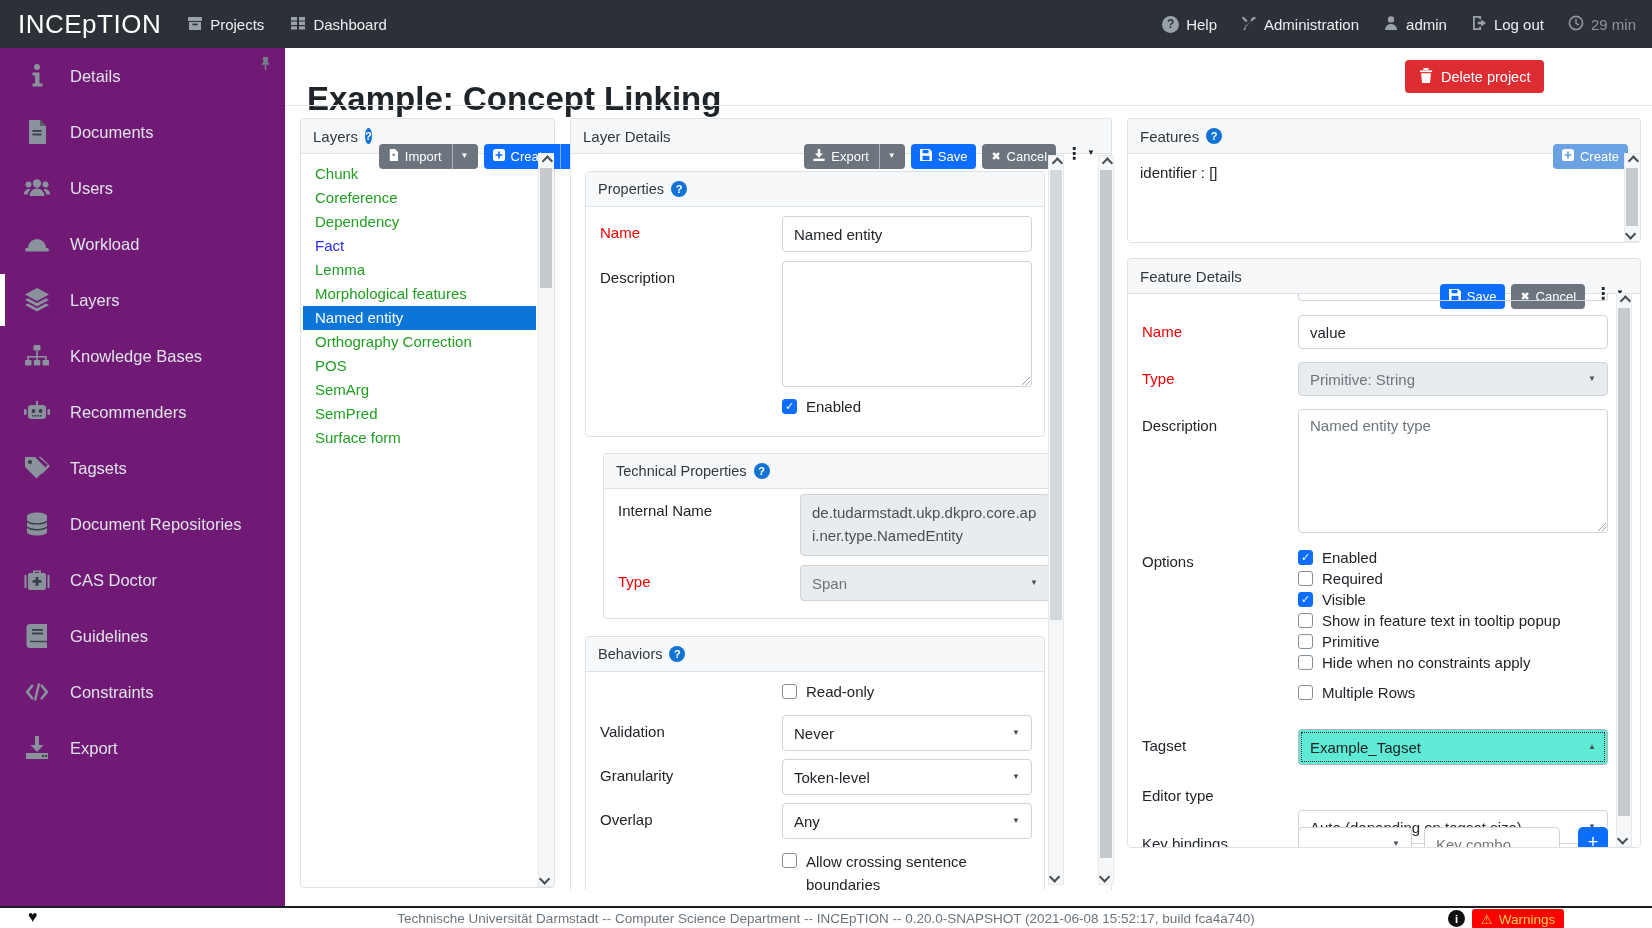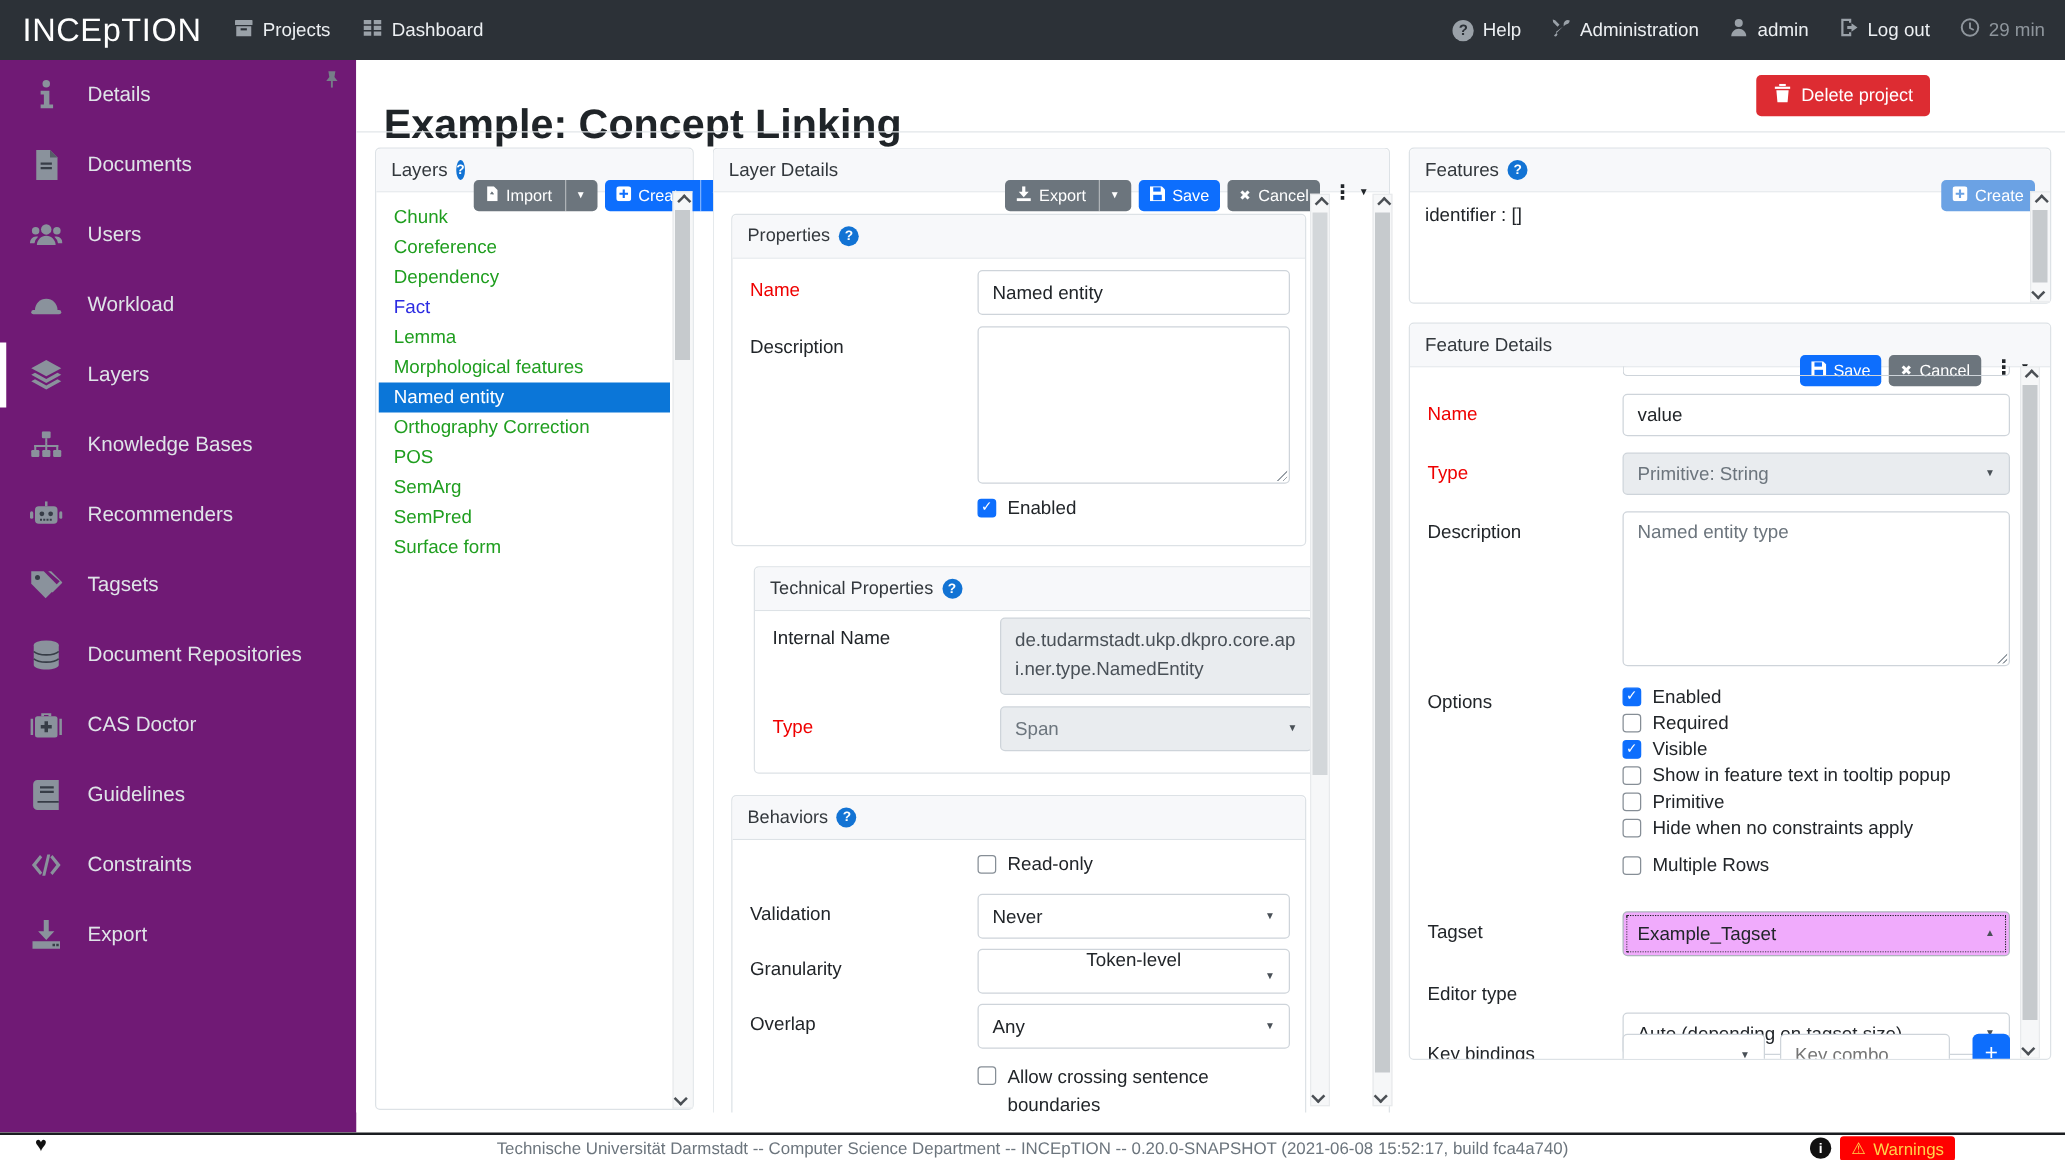--- a/index.html
+++ b/index.html
@@ -69,21 +69,21 @@
   .flabel{position:absolute;font-size:15px;color:#212529;}
   .flabel.req{color:#ef0000;}
   .ctl{position:absolute;box-sizing:border-box;border:1px solid #ced4da;border-radius:4px;font-size:15px;color:#212529;background:#fff;}
   input.ctl,textarea.ctl{padding:0 11px;font-family:"Liberation Sans","DejaVu Sans",sans-serif;outline:none;}
   textarea.ctl{padding:7px 11px;resize:none;}
   .ta-wrap{position:absolute;}
   .ta-grip{position:absolute;right:2px;bottom:2px;width:10px;height:10px;background:repeating-linear-gradient(135deg,transparent 0 2px,#9aa1a8 2px 3px);clip-path:polygon(100% 0,100% 100%,0 100%);}
   .sel{display:flex;align-items:center;padding:0 11px;cursor:pointer;}
   .sel .caret{margin-left:auto;color:#495057;}
   .sel.dis{background:#e9ecef;color:#6c757d;}
-  .sel.foc{background:#f0abfc;outline:1px dotted #212529;outline-offset:-4px;border-color:#adb5bd;}
+  .sel.foc{background:#5eead4;outline:1px dotted #212529;outline-offset:-4px;border-color:#adb5bd;}
   .dis-box{position:absolute;box-sizing:border-box;background:#e9ecef;border:1px solid #ced4da;border-radius:4px;color:#495057;font-size:15px;padding:7px 11px;line-height:1.5;word-break:break-all;}
   .cbrow{display:flex;align-items:center;gap:9px;font-size:15px;color:#212529;}
   .cb{width:15px;height:15px;border:1px solid #868e96;border-radius:3px;background:#fff;box-sizing:border-box;display:inline-flex;align-items:center;justify-content:center;flex:none;cursor:pointer;}
   .cb.on{background:#0d6efd;border-color:#0d6efd;}
   .cb.on::after{content:"✓";color:#fff;font-size:11px;font-weight:bold;line-height:1;}
   .cutoff{position:absolute;border:1px solid #ced4da;border-top:none;border-radius:0 0 4px 4px;box-sizing:border-box;height:8px;}
 
   
   .footer{position:absolute;left:0;top:906px;width:1652px;height:22px;background:#fff;border-top:2px solid #1a1d21;}
   .f-text{position:absolute;left:0;right:0;top:3px;text-align:center;font-size:13.5px;color:#6c757d;}
@@ -441,21 +441,21 @@
         <div class="cbrow" style="position:absolute;left:196px;top:46px;">
           <span class="cb"></span>
           <span>Read-only</span>
         </div>
         <span class="flabel" style="left:14px;top:86px;">Validation</span>
         <div class="ctl sel" style="left:196px;top:78px;width:250px;height:36px;">
           <span>Never</span>
           <span class="caret">▼</span>
         </div>
         <span class="flabel" style="left:14px;top:130px;">Granularity</span>
-        <div class="ctl sel" style="left:196px;top:122px;width:250px;height:36px;flex-direction:column;">
+        <div class="ctl sel" style="left:196px;top:122px;width:250px;height:36px;">
           <span>Token-level</span>
           <span class="caret">▼</span>
         </div>
         <span class="flabel" style="left:14px;top:174px;">Overlap</span>
         <div class="ctl sel" style="left:196px;top:166px;width:250px;height:36px;">
           <span>Any</span>
           <span class="caret">▼</span>
         </div>
         <div class="cbrow" style="position:absolute;left:196px;top:214px;align-items:flex-start;width:230px;">
           <span class="cb" style="margin-top:2px;"></span>

